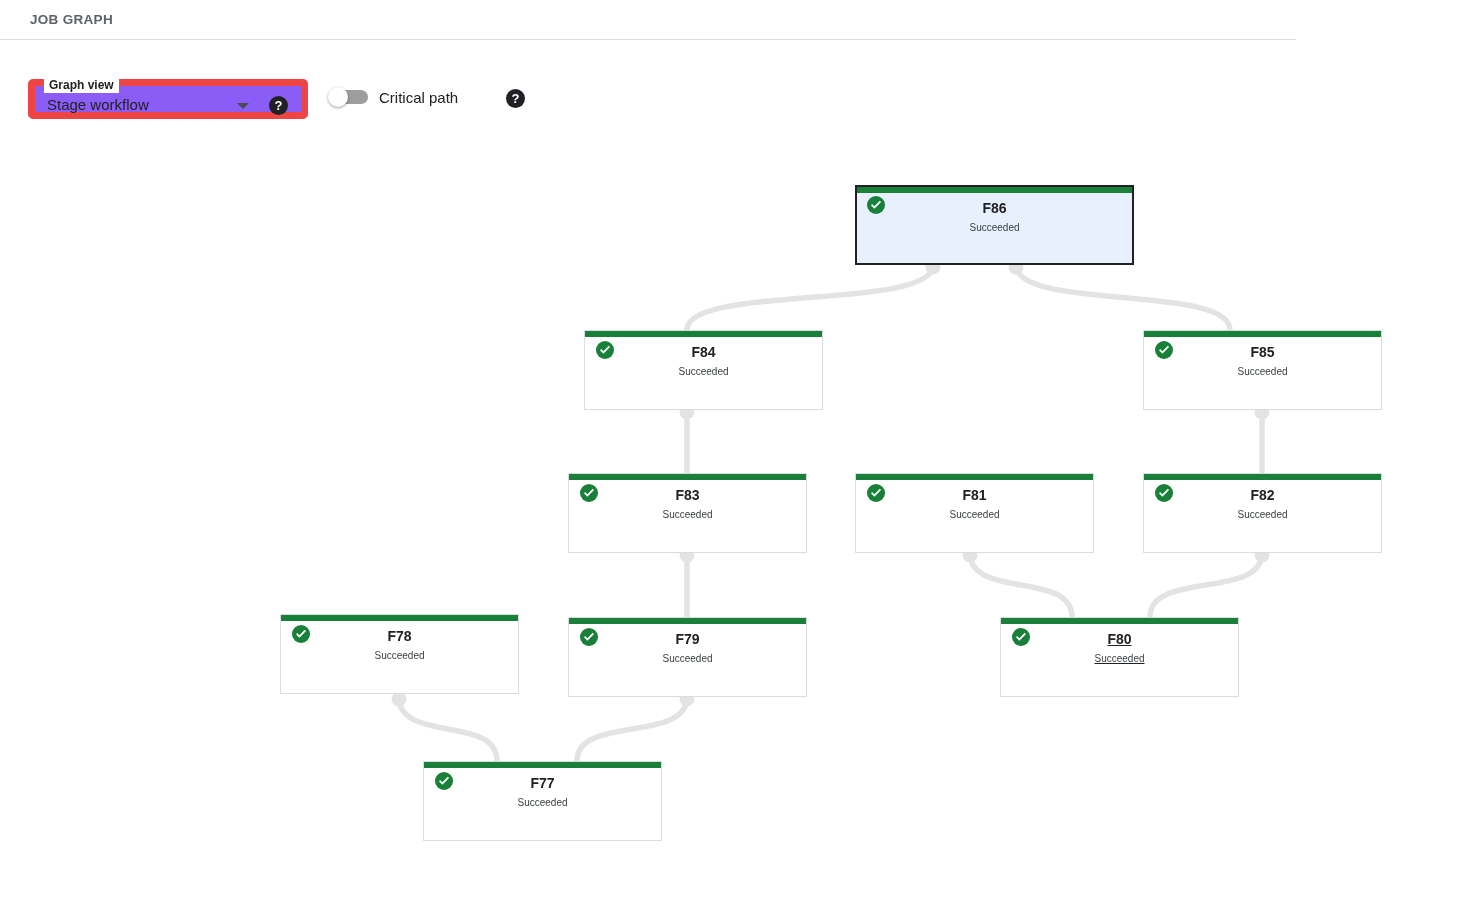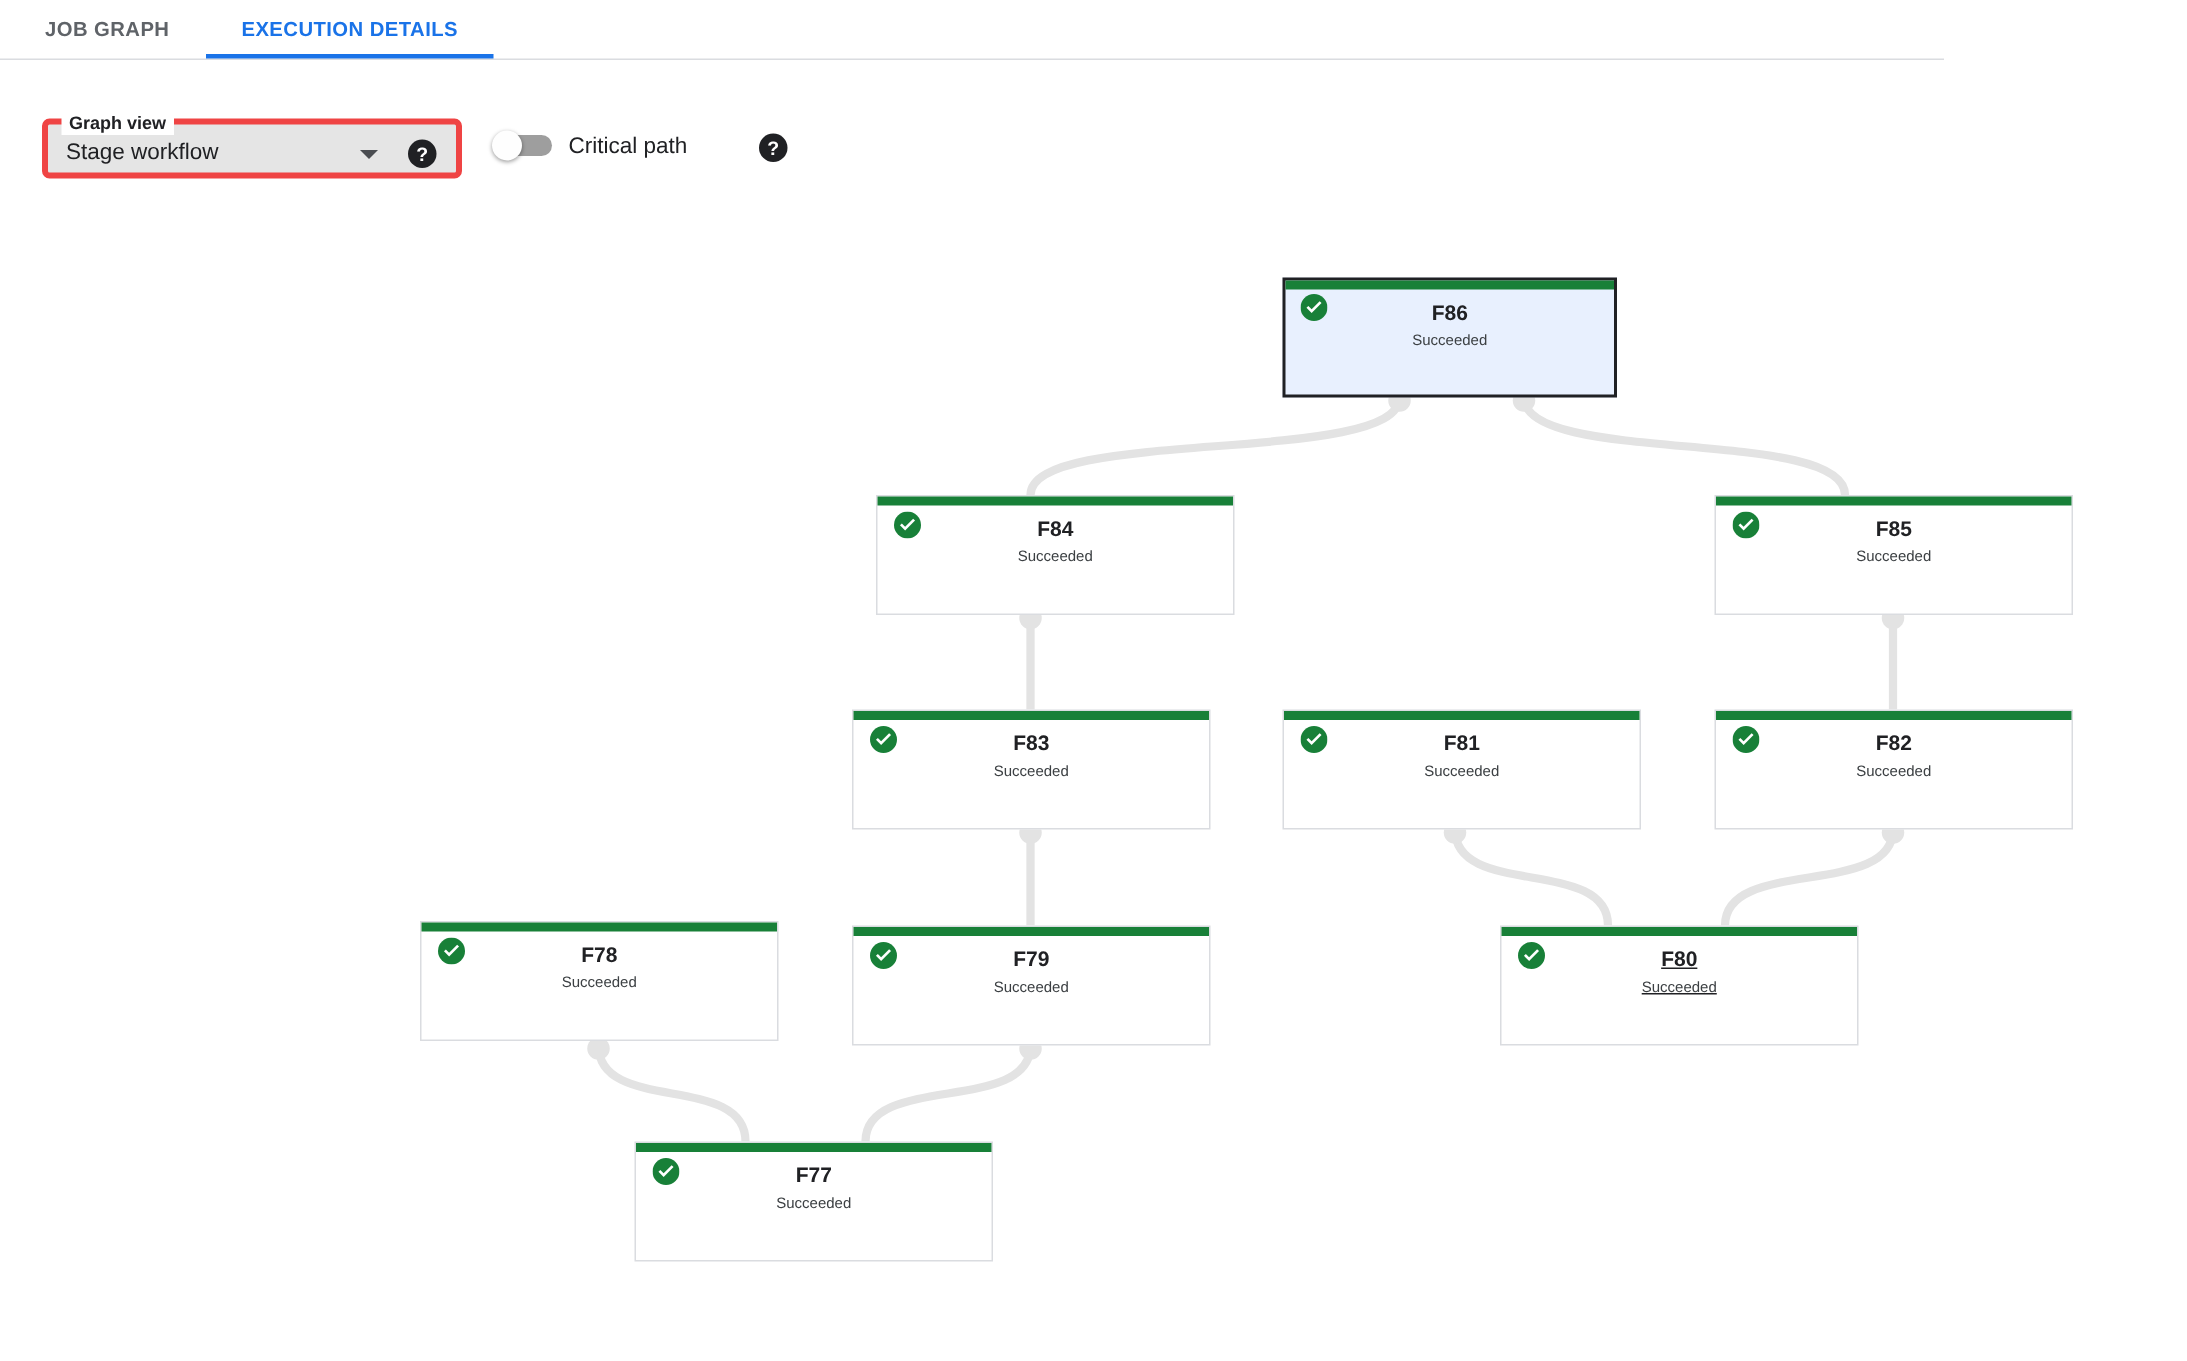--- a/index.html
+++ b/index.html
@@ -18,21 +18,21 @@
   .tab {
     display:flex; align-items:center; padding:0 24px;
     font-size:13.5px; font-weight:700; letter-spacing:.3px;
     color:#5f6368; cursor:pointer; white-space:nowrap;
   }
   .tab.active { color:#1a73e8; box-shadow:inset 0 -3px 0 0 #1a73e8; }
 
   
   .gv-field {
     position:absolute; left:28px; top:79px; width:280px; height:40px;
-    border:4px solid #ef4444; border-radius:5px; background:#e5e5e5; cursor:pointer; z-index:4;
+    border:7px solid #ef4444; border-radius:5px; background:#8b5cf6; cursor:pointer; z-index:4;
   }
   .gv-label {
     position:absolute; left:9px; top:-9px; background:#fff; padding:0 5px;
     font-size:12px; font-weight:700; color:#202124; line-height:16px;
   }
   .gv-value {
     position:absolute; left:12px; top:0; line-height:38px; font-size:15px; color:#202124;
   }
   .gv-caret {
     position:absolute; right:52px; top:17px; width:0; height:0;
@@ -88,21 +88,21 @@
       <circle cx="687" cy="555" r="7.5"></circle>
       <path d="M 970 553 C 970 599, 1072 571, 1072 617"></path>
       <circle cx="970" cy="555" r="7.5"></circle>
       <path d="M 1262 553 C 1262 599, 1150 571, 1150 617"></path>
       <circle cx="1262" cy="555" r="7.5"></circle>
       <path d="M 399 697 C 399 743, 497 715, 497 761"></path>
       <circle cx="399" cy="699" r="7.5"></circle>
       <path d="M 687 697 C 687 743, 577 715, 577 761"></path>
       <circle cx="687" cy="699" r="7.5"></circle>
     </svg>
-<div class="node selected" style="left: 855px; top: 185px; width: 223px; height: 80px;">
+<div class="node selected" style="left: 855px; top: 185px; width: 279px; height: 80px;">
     <div class="node-bar"></div>
     <svg class="check" viewBox="0 0 24 24">
       <circle cx="12" cy="12" r="12" fill="#188038"></circle>
       <path fill="#ffffff" d="M9.9 16.9l-4.6-4.6 1.7-1.7 2.9 2.9 7.1-7.1 1.7 1.7z"></path>
     </svg>
     <div class="node-title">F86</div>
     <div class="node-status">Succeeded</div>
   </div>
     <div class="node" style="left: 584px; top: 330px; width: 239px; height: 80px;">
     <div class="node-bar"></div>
@@ -182,21 +182,20 @@
       <circle cx="12" cy="12" r="12" fill="#188038"></circle>
       <path fill="#ffffff" d="M9.9 16.9l-4.6-4.6 1.7-1.7 2.9 2.9 7.1-7.1 1.7 1.7z"></path>
     </svg>
     <div class="node-title">F77</div>
     <div class="node-status">Succeeded</div>
   </div>
   </div>
 
 <div class="tabbar">
   <div class="tab">JOB GRAPH</div>
-  <div class="tab active">EXECUTION DETAILS</div>
 </div>
 
 <div class="gv-field">
   <span class="gv-label">Graph view</span>
   <span class="gv-value">Stage workflow</span>
   <span class="gv-caret"></span>
   <span class="help-icon help-in-field">?</span>
 </div>
 
 <div class="switch">

